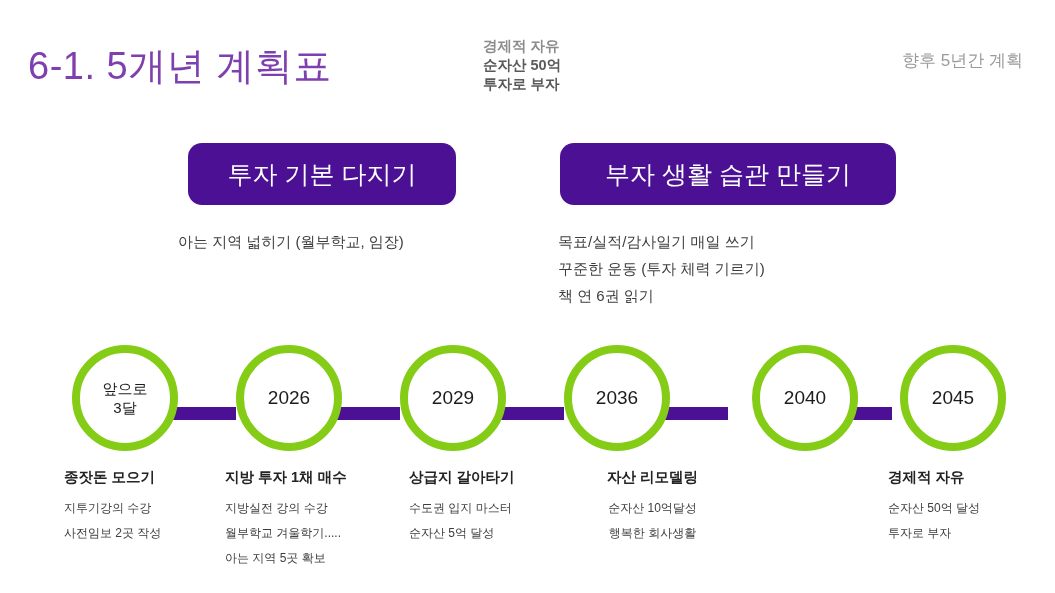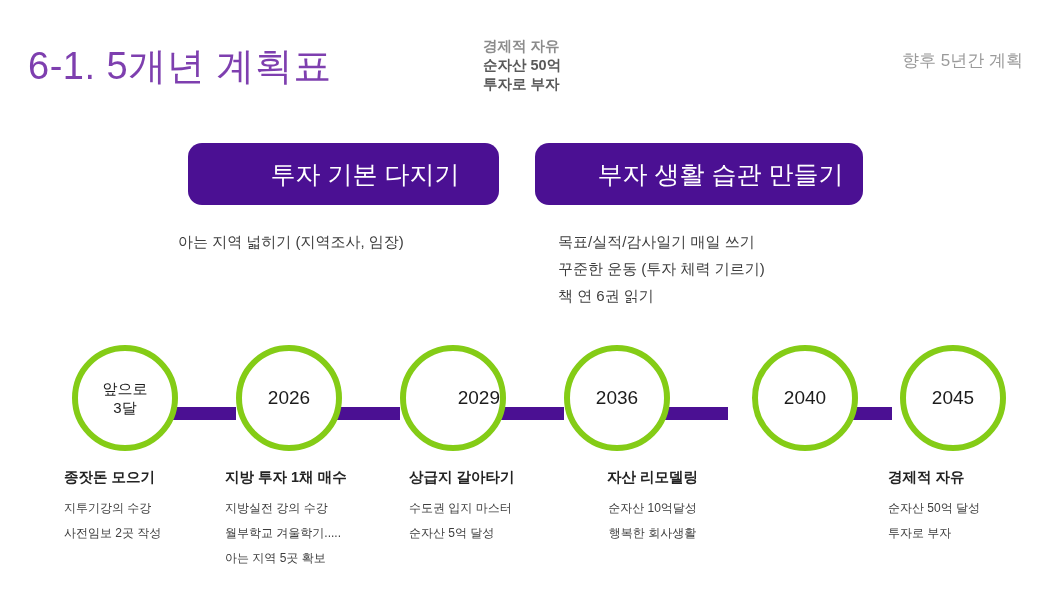--- a/index.html
+++ b/index.html
@@ -58,24 +58,23 @@
     position: absolute;
     height: 62px;
     border-radius: 14px;
     background: #4B1093;
     color: #ffffff;
     font-size: 25px;
     display: flex;
     align-items: center;
     justify-content: center;
     white-space: nowrap;
-    padding-left: 43px;
   }
   .pill-1 { left: 188px; top: 118px; width: 268px; }
-  .pill-2 { left: 535px; top: 118px; width: 285px; }
+  .pill-2 { left: 560px; top: 118px; width: 336px; }
 
   .notes {
     position: absolute;
     font-size: 15px;
     color: #3d3d3d;
     line-height: 27px;
     white-space: nowrap;
   }
   .notes-1 { left: 178px; top: 203px; }
   .notes-2 { left: 558px; top: 203px; }
@@ -93,21 +92,21 @@
     top: 62px;
     height: 13px;
     background: #4B1093;
   }
   .node {
     position: absolute;
     top: 0;
     width: 106px;
     height: 106px;
     border-radius: 50%;
-    border: 6px solid #84cc16;
+    border: 8px solid #84cc16;
     background: #ffffff;
     box-sizing: border-box;
     display: flex;
     flex-direction: column;
     align-items: center;
     justify-content: center;
     text-align: center;
   }
   .node-label {
     font-size: 19px;
@@ -147,21 +146,21 @@
     <div class="g-line">순자산 50억</div>
     <div class="g-line">투자로 부자</div>
   </div>
 
   <div class="right-caption">향후 5년간 계획</div>
 
   <div class="pill pill-1">
     <span>투자 기본 다지기</span>
   </div>
   <div class="notes notes-1">
-    <div>아는 지역 넓히기 (지역조사, 임장)</div>
+    <div>아는 지역 넓히기 (월부학교, 임장)</div>
   </div>
 
   <div class="pill pill-2">
     <span>부자 생활 습관 만들기</span>
   </div>
   <div class="notes notes-2">
     <div>목표/실적/감사일기 매일 쓰기</div>
     <div>꾸준한 운동 (투자 체력 기르기)</div>
     <div>책 연 6권 읽기</div>
   </div>
@@ -173,21 +172,21 @@
     <div class="connector" style="left:664px; width:64px;"></div>
     <div class="connector" style="left:828px; width:64px;"></div>
 
     <div class="node" style="left:72px;">
       <div class="node-label two-line">앞으로</div>
       <div class="node-label two-line">3달</div>
     </div>
     <div class="node" style="left:236px;">
       <div class="node-label">2026</div>
     </div>
-    <div class="node" style="left:400px;align-items:flex-end;">
+    <div class="node" style="left:400px;">
       <div class="node-label">2029</div>
     </div>
     <div class="node" style="left:564px;">
       <div class="node-label">2036</div>
     </div>
     <div class="node" style="left:752px;">
       <div class="node-label">2040</div>
     </div>
     <div class="node" style="left:900px;justify-content:center;">
       <div class="node-label">2045</div>

